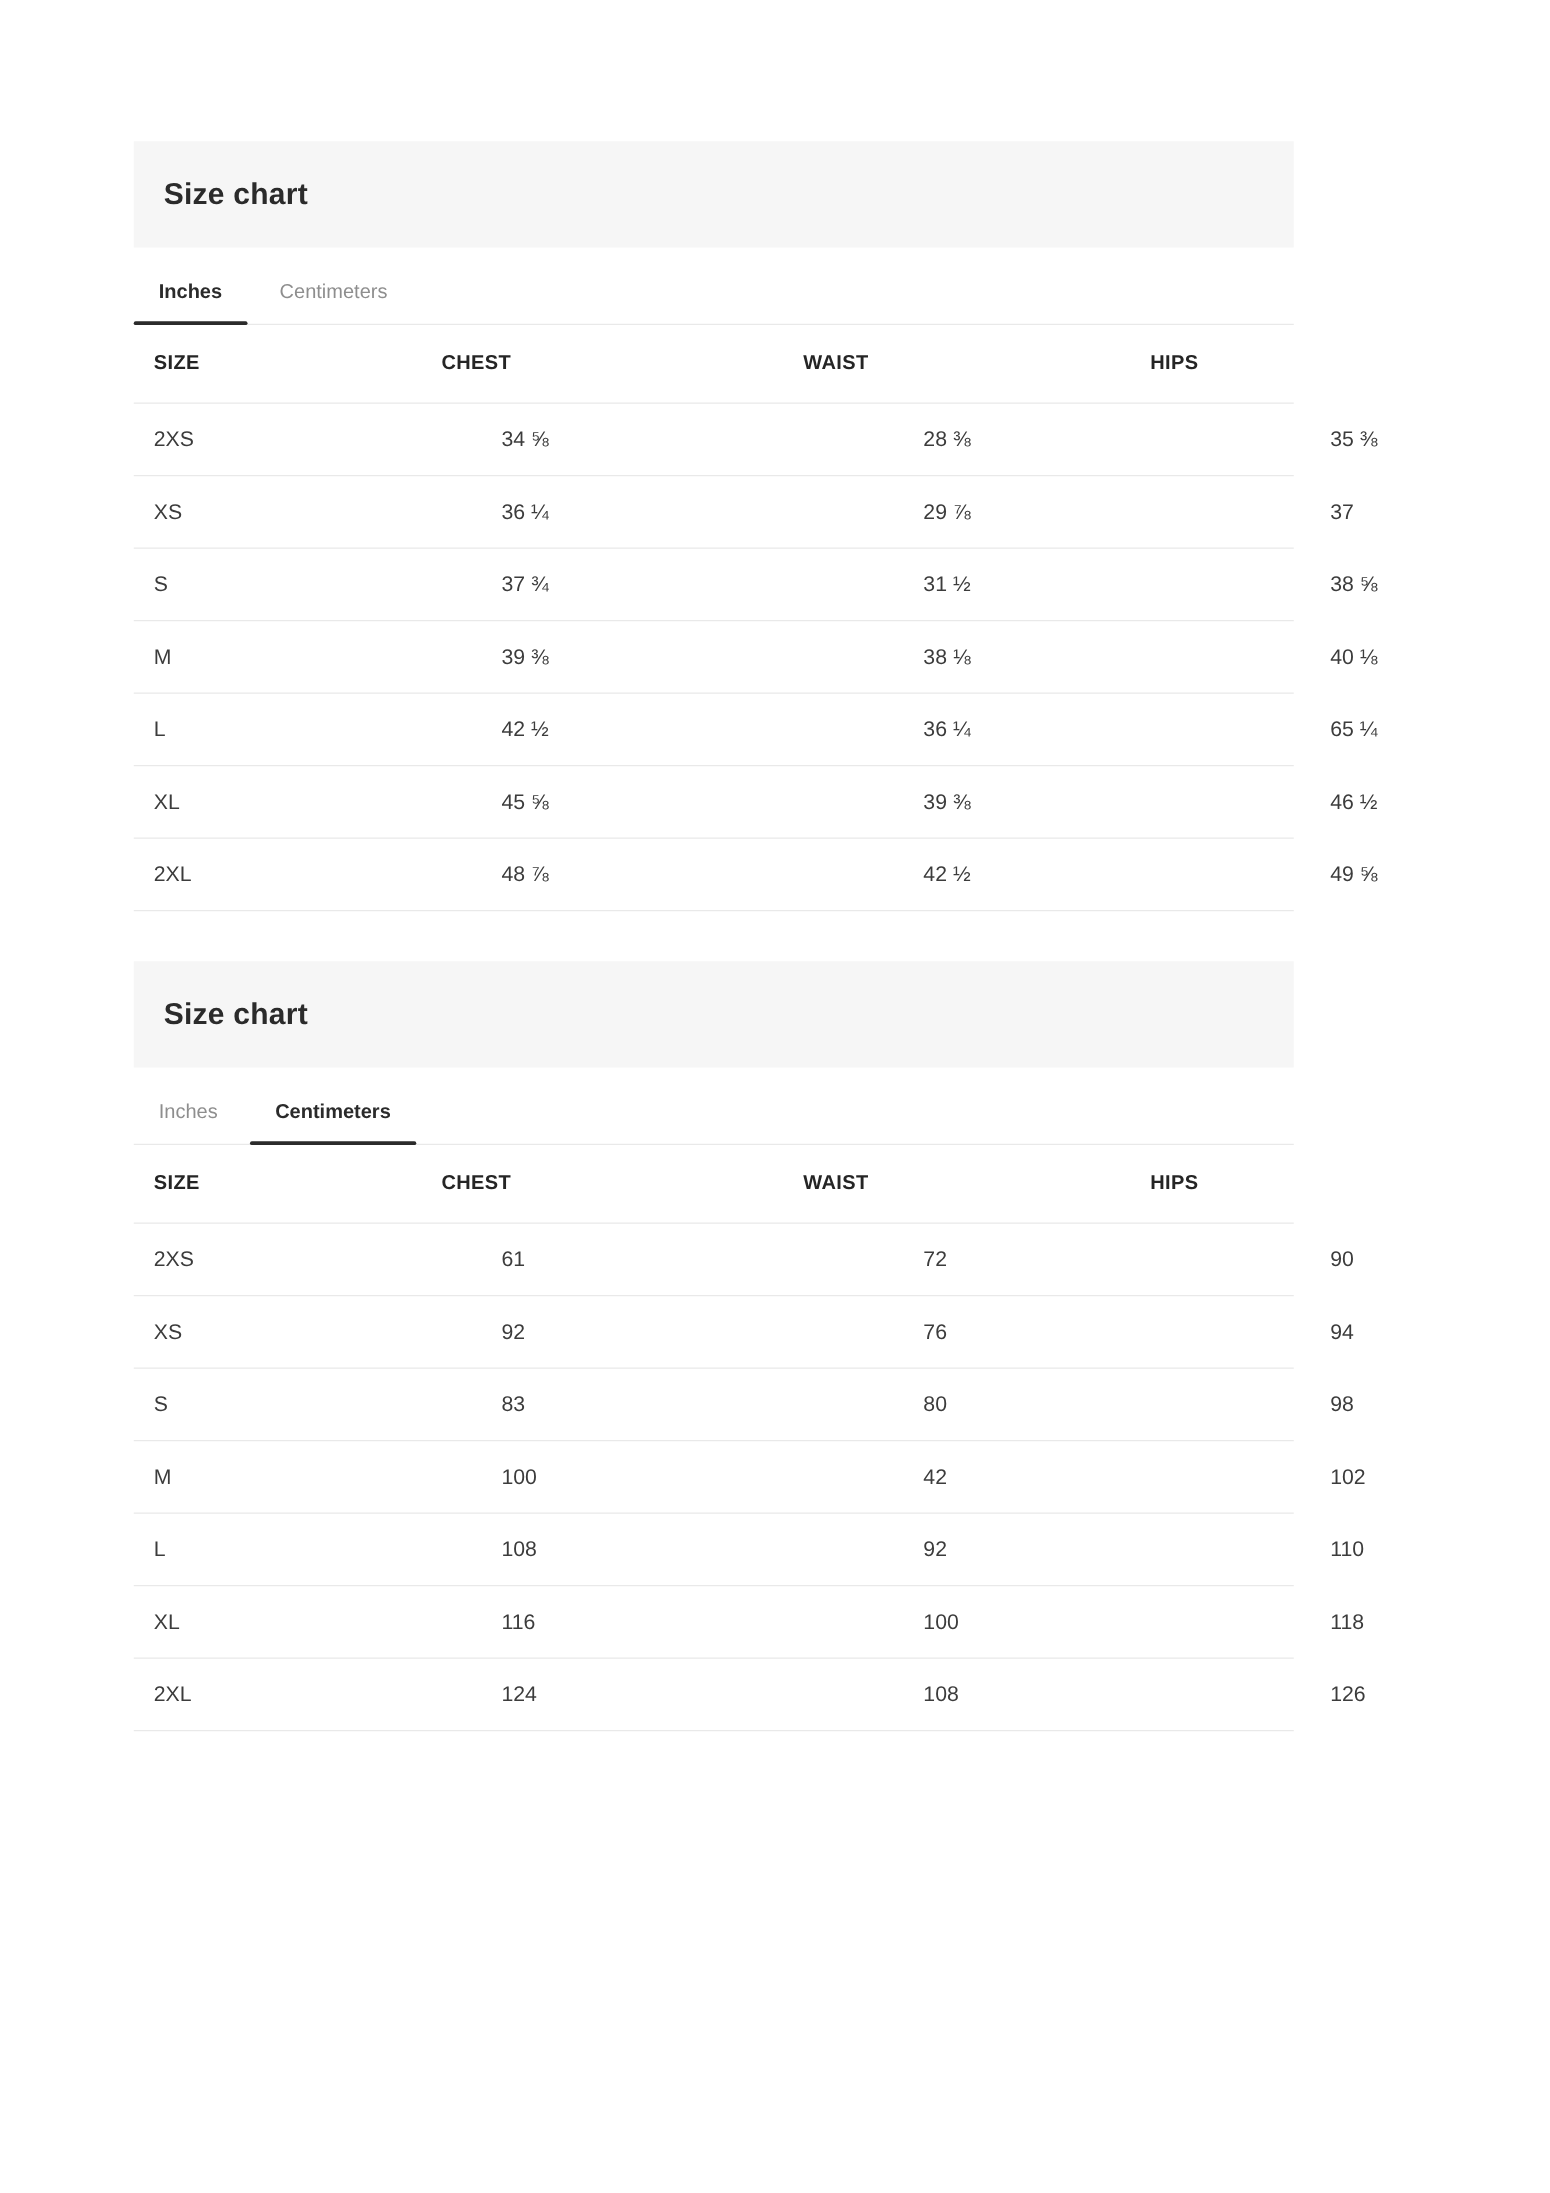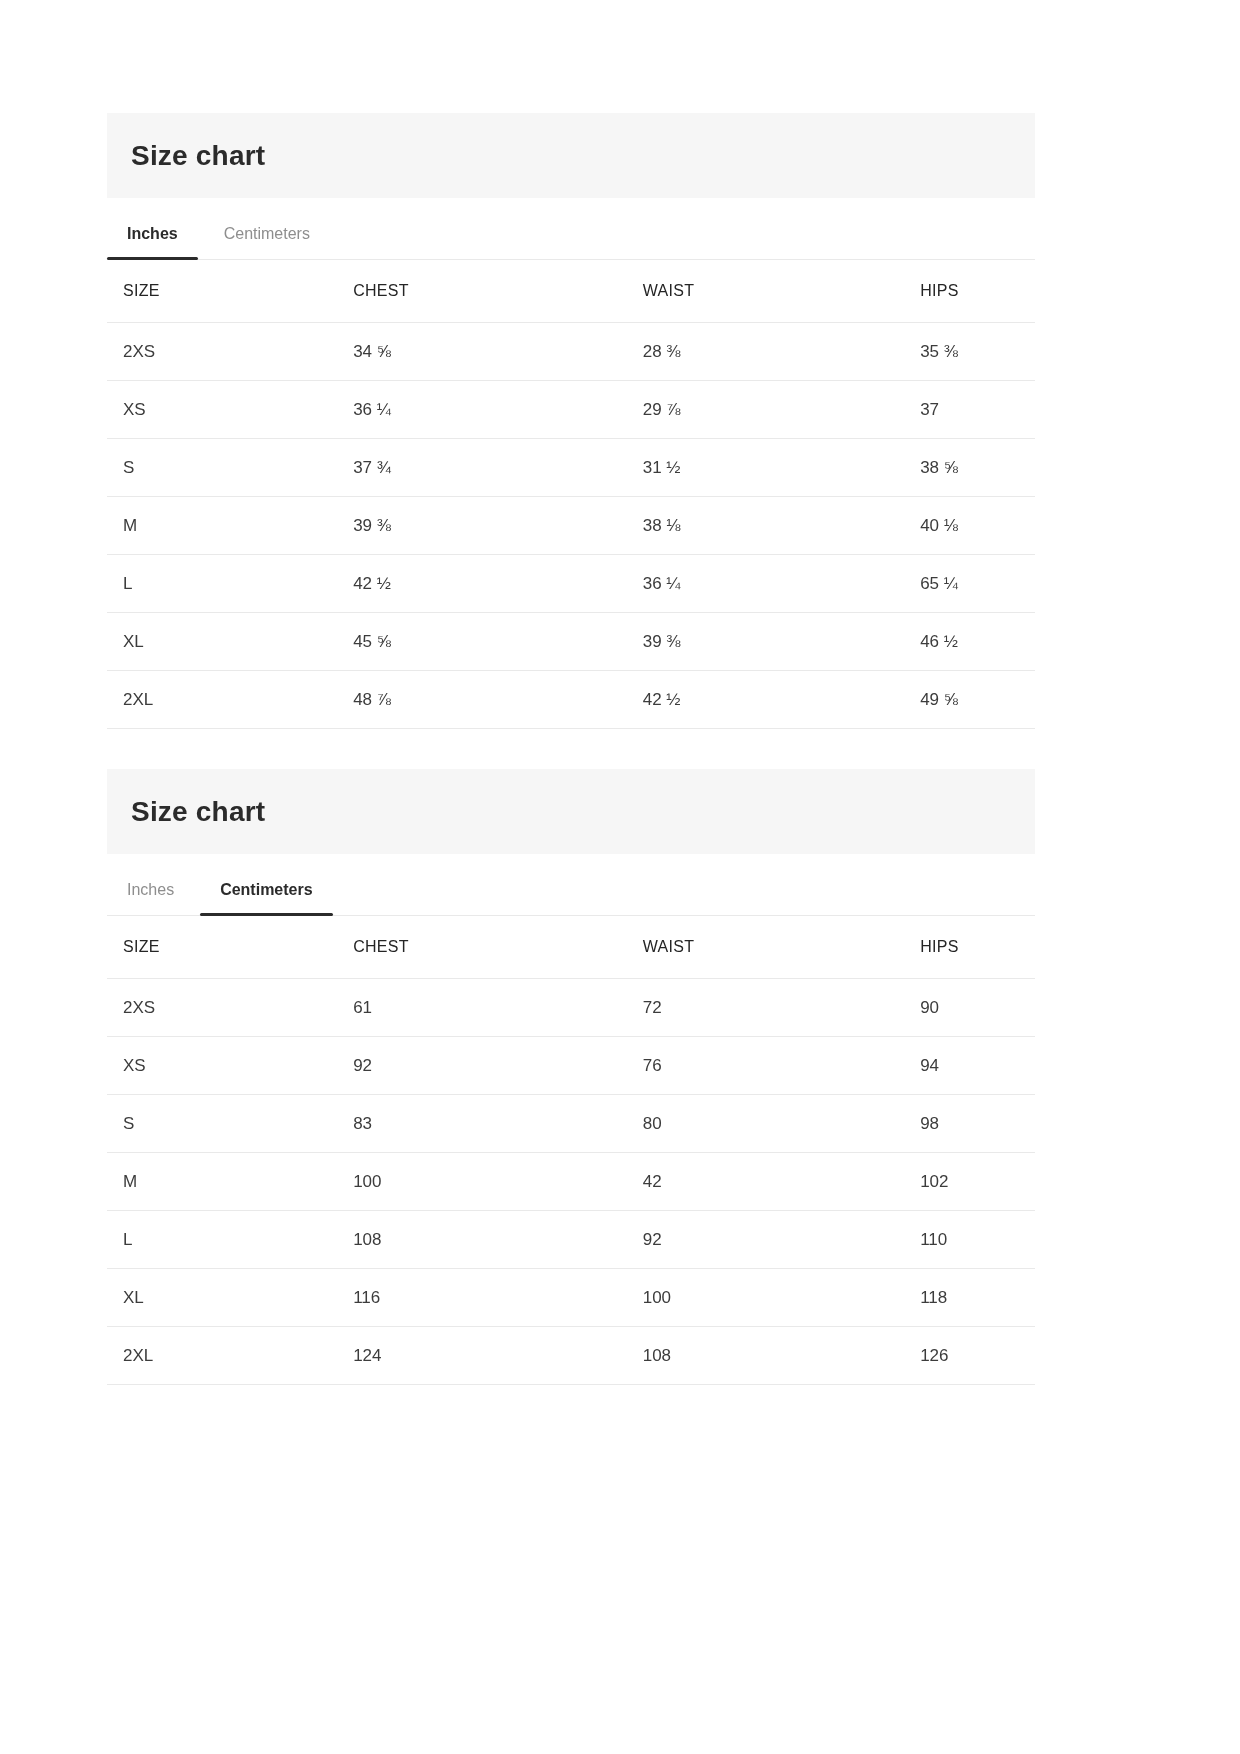--- a/index.html
+++ b/index.html
@@ -24,21 +24,21 @@
     padding-top:113px;
   }
   .header-box{
     background:var(--header-bg);
     height:85px;
     display:flex;
     align-items:center;
     padding-left:24px;
   }
   .header-box h2{
-    font-size:28px;
+    font-size:24px;
     font-weight:700;
     color:var(--text-dark);
     letter-spacing:.2px;
   }
   .tabs{
     display:flex;
     margin-top:12px;
     border-bottom:1px solid var(--divider);
   }
   .tab{
@@ -67,28 +67,29 @@
     display:grid;
     grid-template-columns:24.8% 31.2% 29.9% 14.1%;
     align-items:center;
   }
   .thead{
     height:63px;
     border-bottom:1px solid var(--divider);
   }
   .th{
     font-size:16px;
-    font-weight:400;
+    font-weight:700;
     color:#252525;
     letter-spacing:.3px;
     padding-left:16px;
   }
   .trow{
     height:58px;
     border-bottom:1px solid var(--divider);
+    gap:48px;
   }
   .td{
     font-size:17px;
     color:var(--text-cell);
     padding-left:16px;
   }
   .section-gap{height:40px;}
 </style>
 </head>
 <body>

